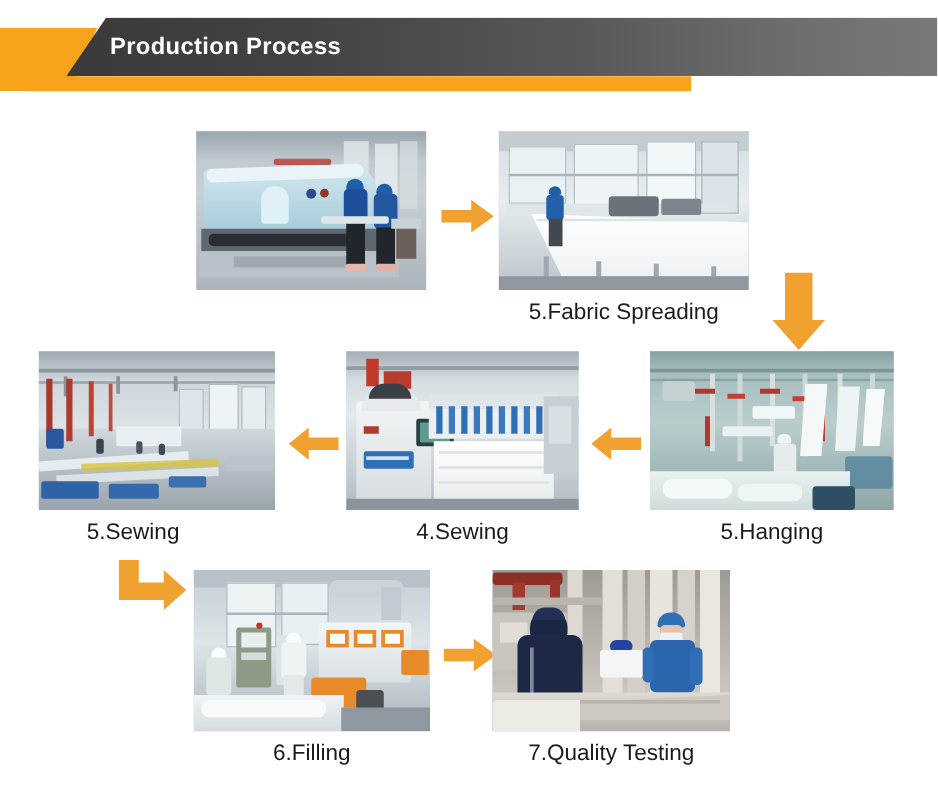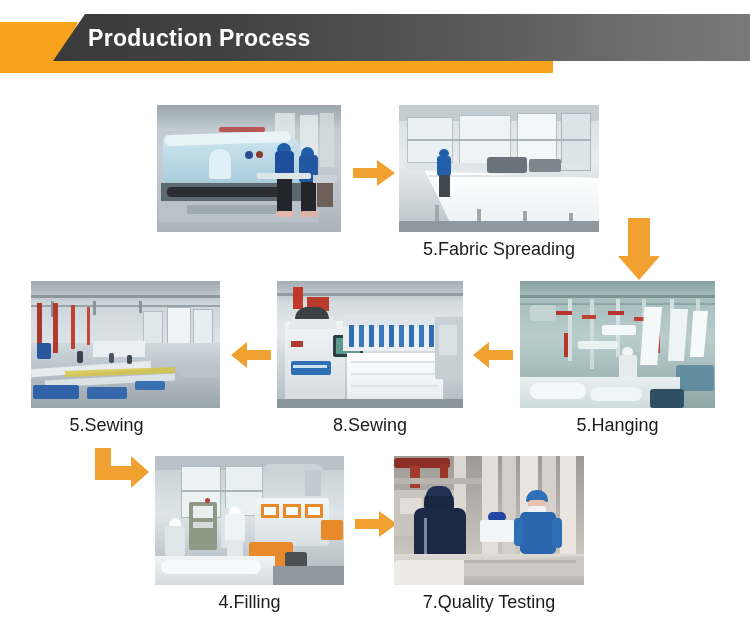--- a/index.html
+++ b/index.html
@@ -31,21 +31,21 @@
   #header-band {
     position: absolute;
     left: 53px; top: 14px;
     width: 697px; height: 47px;
     background: linear-gradient(to right, #3b3a3a 0%, #434242 26%, #5a5959 60%, #706f6f 85%, #7a7979 100%);
     clip-path: polygon(32px 0, 100% 0, 100% 100%, 0 100%);
   }
   #header-title {
     position: absolute;
     left: 88px; top: 19px;
-    font-size: 23px;
+    font-size: 19px;
     font-weight: bold;
     color: #ffffff;
     letter-spacing: 0.3px;
     line-height: 38px;
     white-space: nowrap;
   }
   #header-orange-underline {
     position: absolute;
     left: 22px; top: 61px;
     width: 531px; height: 12px;
@@ -266,21 +266,21 @@
     <div class="sh" style="left:70px;top:72px;width:96px;height:48px;background:linear-gradient(to bottom,#ffffff,#e7ecee);"></div>
     <div class="sh" style="left:74px;top:80px;width:88px;height:2px;background:#dbe2e6;"></div>
     <div class="sh" style="left:74px;top:92px;width:88px;height:2px;background:#dbe2e6;"></div>
     <div class="sh" style="left:74px;top:104px;width:88px;height:2px;background:#dbe2e6;"></div>
 
     <div class="sh" style="left:158px;top:36px;width:28px;height:62px;background:#c6cfd4;"></div>
     <div class="sh" style="left:162px;top:44px;width:18px;height:30px;background:#d9e0e4;"></div>
 
     <div class="sh" style="left:0;top:118px;width:186px;height:9px;background:#8b959c;"></div>
   </div>
-  <div class="step-label">8.Sewing</div>
+  <div class="step-label">4.Sewing</div>
 </div>
 
 <div class="arrow" style="left:473px; top:342px;">
   <svg width="40" height="26" viewBox="0 0 40 26">
       <polygon points="40,8 16,8 16,0 0,13 16,26 16,18 40,18" fill="#F0A130"></polygon>
     </svg>
 </div>
 
 <div class="step" style="left:520px; top:281px; width:195px;">
   <div class="step-photo" style="width:195px; height:127px;">
@@ -364,21 +364,21 @@
     <div class="sh" style="left:72px;top:84px;width:16px;height:18px;background:#e3e9eb;"></div>
 
     <div class="sh" style="left:14px;top:62px;width:12px;height:9px;background:#fbfdfd;border-radius:6px 6px 2px 2px;"></div>
     <div class="sh" style="left:10px;top:70px;width:20px;height:30px;background:#dfe6e8;border-radius:3px;"></div>
 
     <div class="sh" style="left:0;top:100px;width:120px;height:29px;background:linear-gradient(to bottom,#eff4f5,#d4dcdf);"></div>
     <div class="sh" style="left:6px;top:104px;width:100px;height:14px;background:#f7fafb;border-radius:7px;"></div>
 
     <div class="sh" style="left:118px;top:110px;width:71px;height:19px;background:#8e989e;"></div>
   </div>
-  <div class="step-label">4.Filling</div>
+  <div class="step-label">6.Filling</div>
 </div>
 
 <div class="arrow" style="left:355px; top:511px;">
   <svg width="42" height="26" viewBox="0 0 42 26">
       <polygon points="0,8 24,8 24,0 42,13 24,26 24,18 0,18" fill="#F0A130"></polygon>
     </svg>
 </div>
 
 <div class="step" style="left:394px; top:456px; width:190px;">
   <div class="step-photo" style="width:190px; height:129px;">

